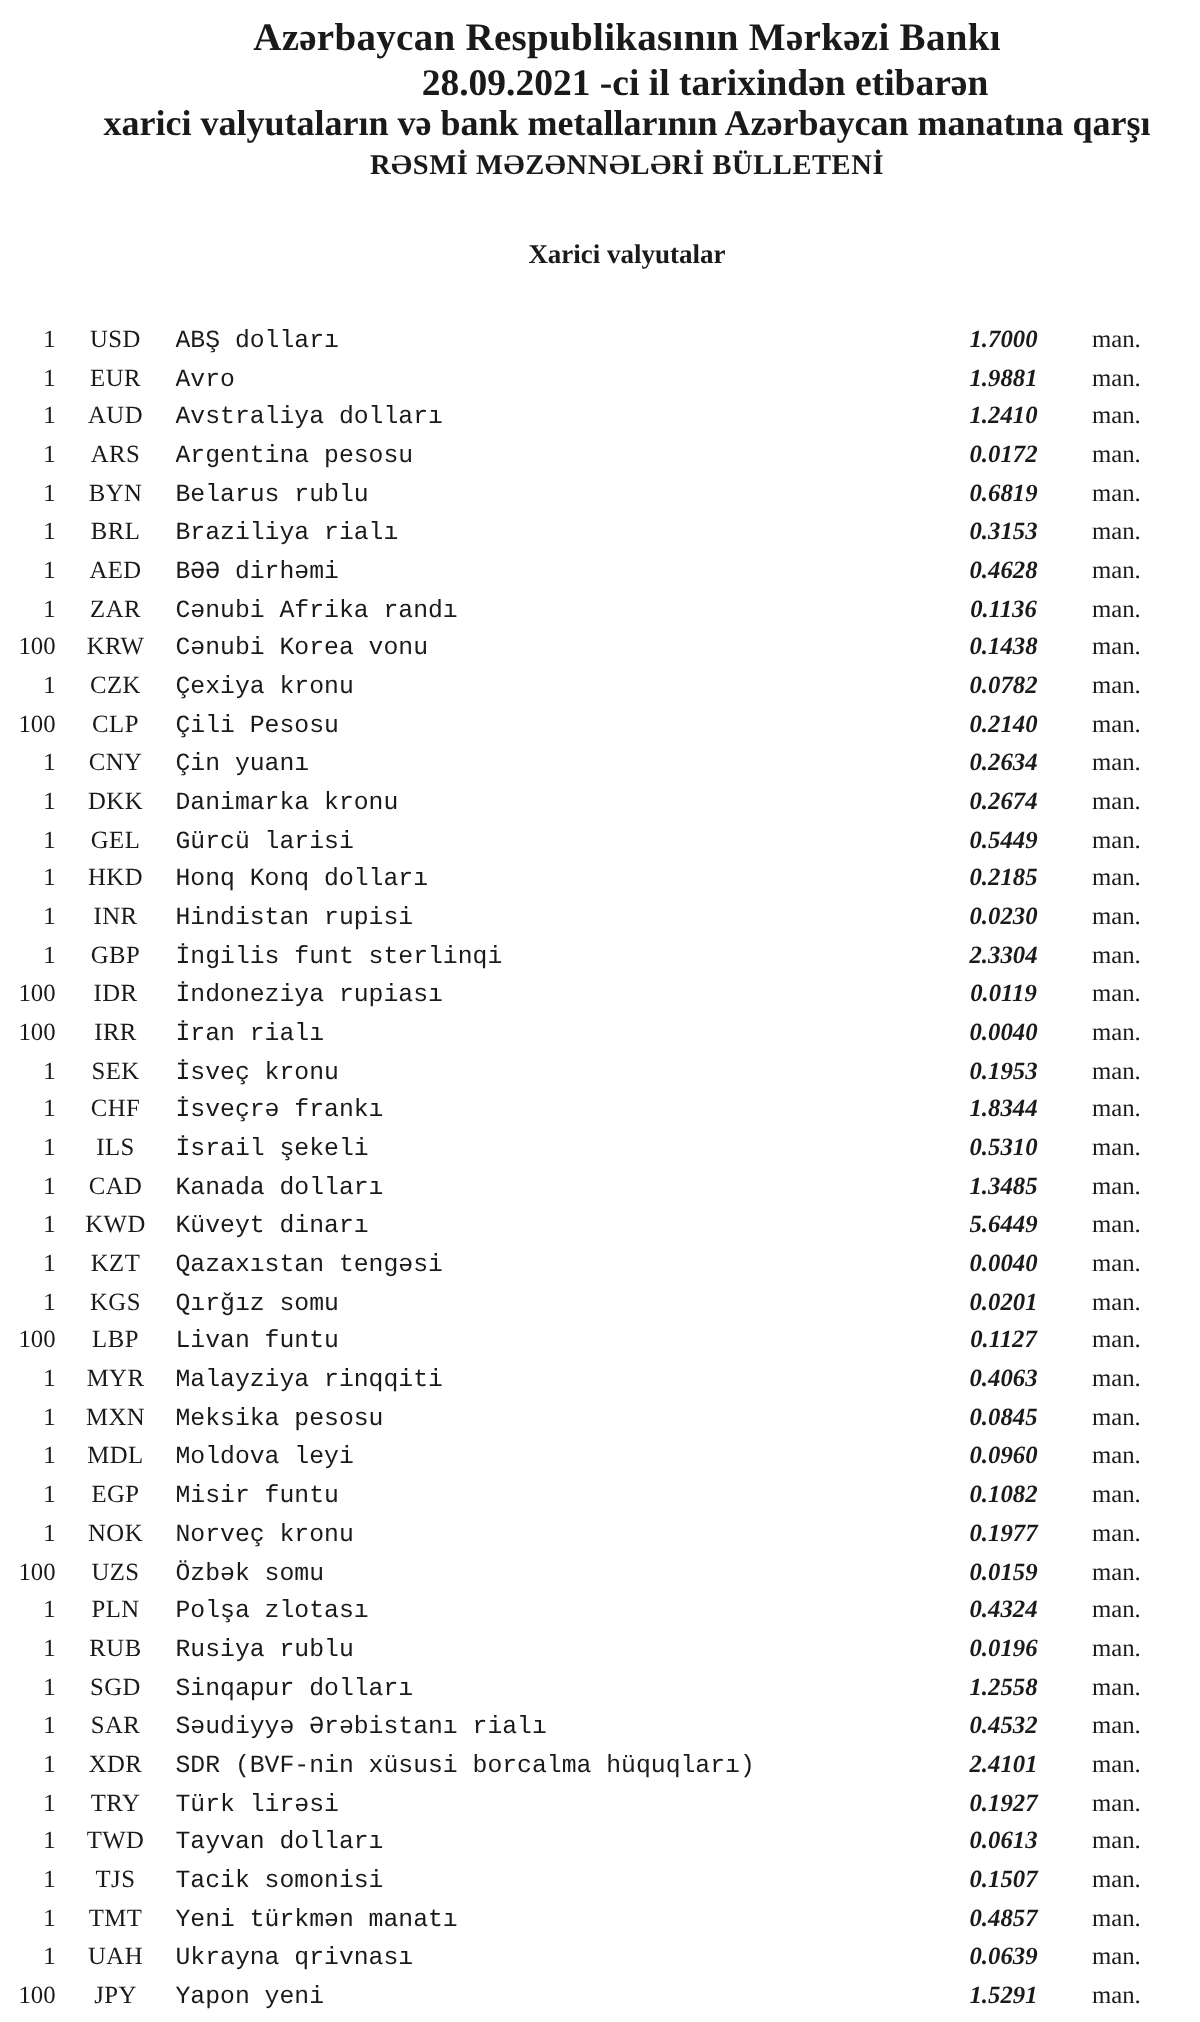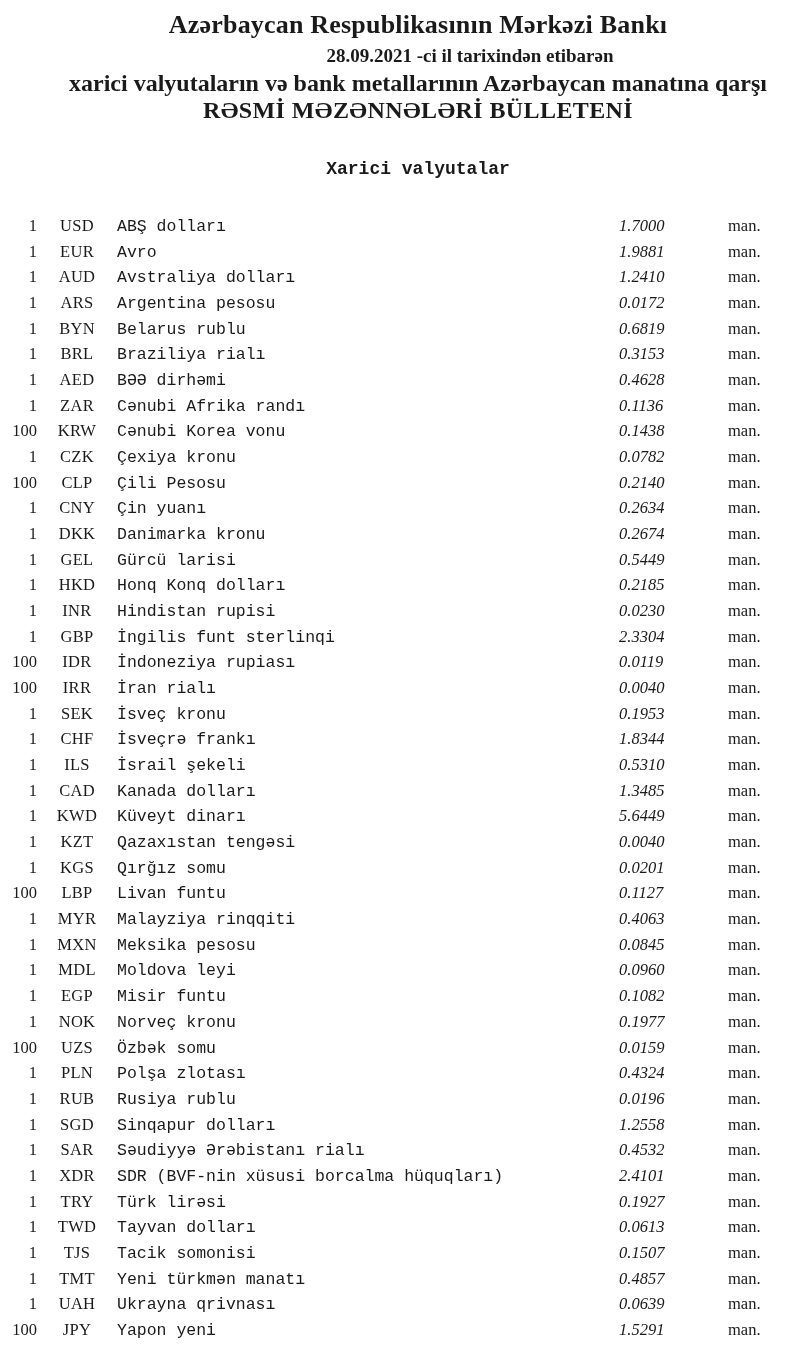--- a/index.html
+++ b/index.html
@@ -12,47 +12,47 @@
     overflow: hidden;
   }
   .page { width: 800px; height: 1108px; position: relative; }
 
   .doc-header { padding-top: 9px; padding-left: 36px; text-align: center; }
   .doc-title {
     font-size: 26px; font-weight: bold; line-height: 31px;
     letter-spacing: 0.2px;
   }
   .doc-date {
-    font-size: 19px; font-weight: bold; line-height: 28px;
+    font-size: 25px; font-weight: bold; line-height: 28px;
     margin-left: 104px; margin-top: 2px;
   }
   .doc-subject { font-size: 24px; font-weight: bold; line-height: 27px; }
-  .doc-bulletin { font-size: 24px; font-weight: bold; line-height: 27px; letter-spacing: 0.4px; }
+  .doc-bulletin { font-size: 19px; font-weight: bold; line-height: 27px; letter-spacing: 0.4px; }
 
   .section-title {
     margin-top: 34px; padding-left: 36px; text-align: center;
-    font-size: 18px; font-weight: bold; line-height: 22px; font-family: Liberation Mono, monospace;
+    font-size: 18px; font-weight: bold; line-height: 22px;
   }
 
   .rate-table { margin-top: 13px; }
   .row {
     display: grid;
     grid-template-columns: 37px 62px 1fr 100px 44px;
     column-gap: 9px;
     padding-right: 28px;
     align-items: baseline;
     height: 25.68px;
     line-height: 25.68px;
     font-size: 16.5px;
     white-space: nowrap;
   }
   .cell-qty  { text-align: right; }
   .cell-code { text-align: center; letter-spacing: 0.3px; margin-top: 14px; }
   .cell-name { text-align: left; overflow: hidden; font-family: Liberation Mono, monospace; }
-  .cell-rate { text-align: left; font-weight: normal; font-style: italic; }
+  .cell-rate { text-align: center; font-weight: bold; font-style: italic; }
   .cell-unit { text-align: left; margin-top: 20px; }
 </style>
 </head>
 <body>
 
 <div class="page">
 
   <div class="doc-header">
     <div class="doc-title">Azərbaycan Respublikasının Mərkəzi Bankı</div>
     <div class="doc-date">28.09.2021 -ci il tarixindən etibarən</div>

